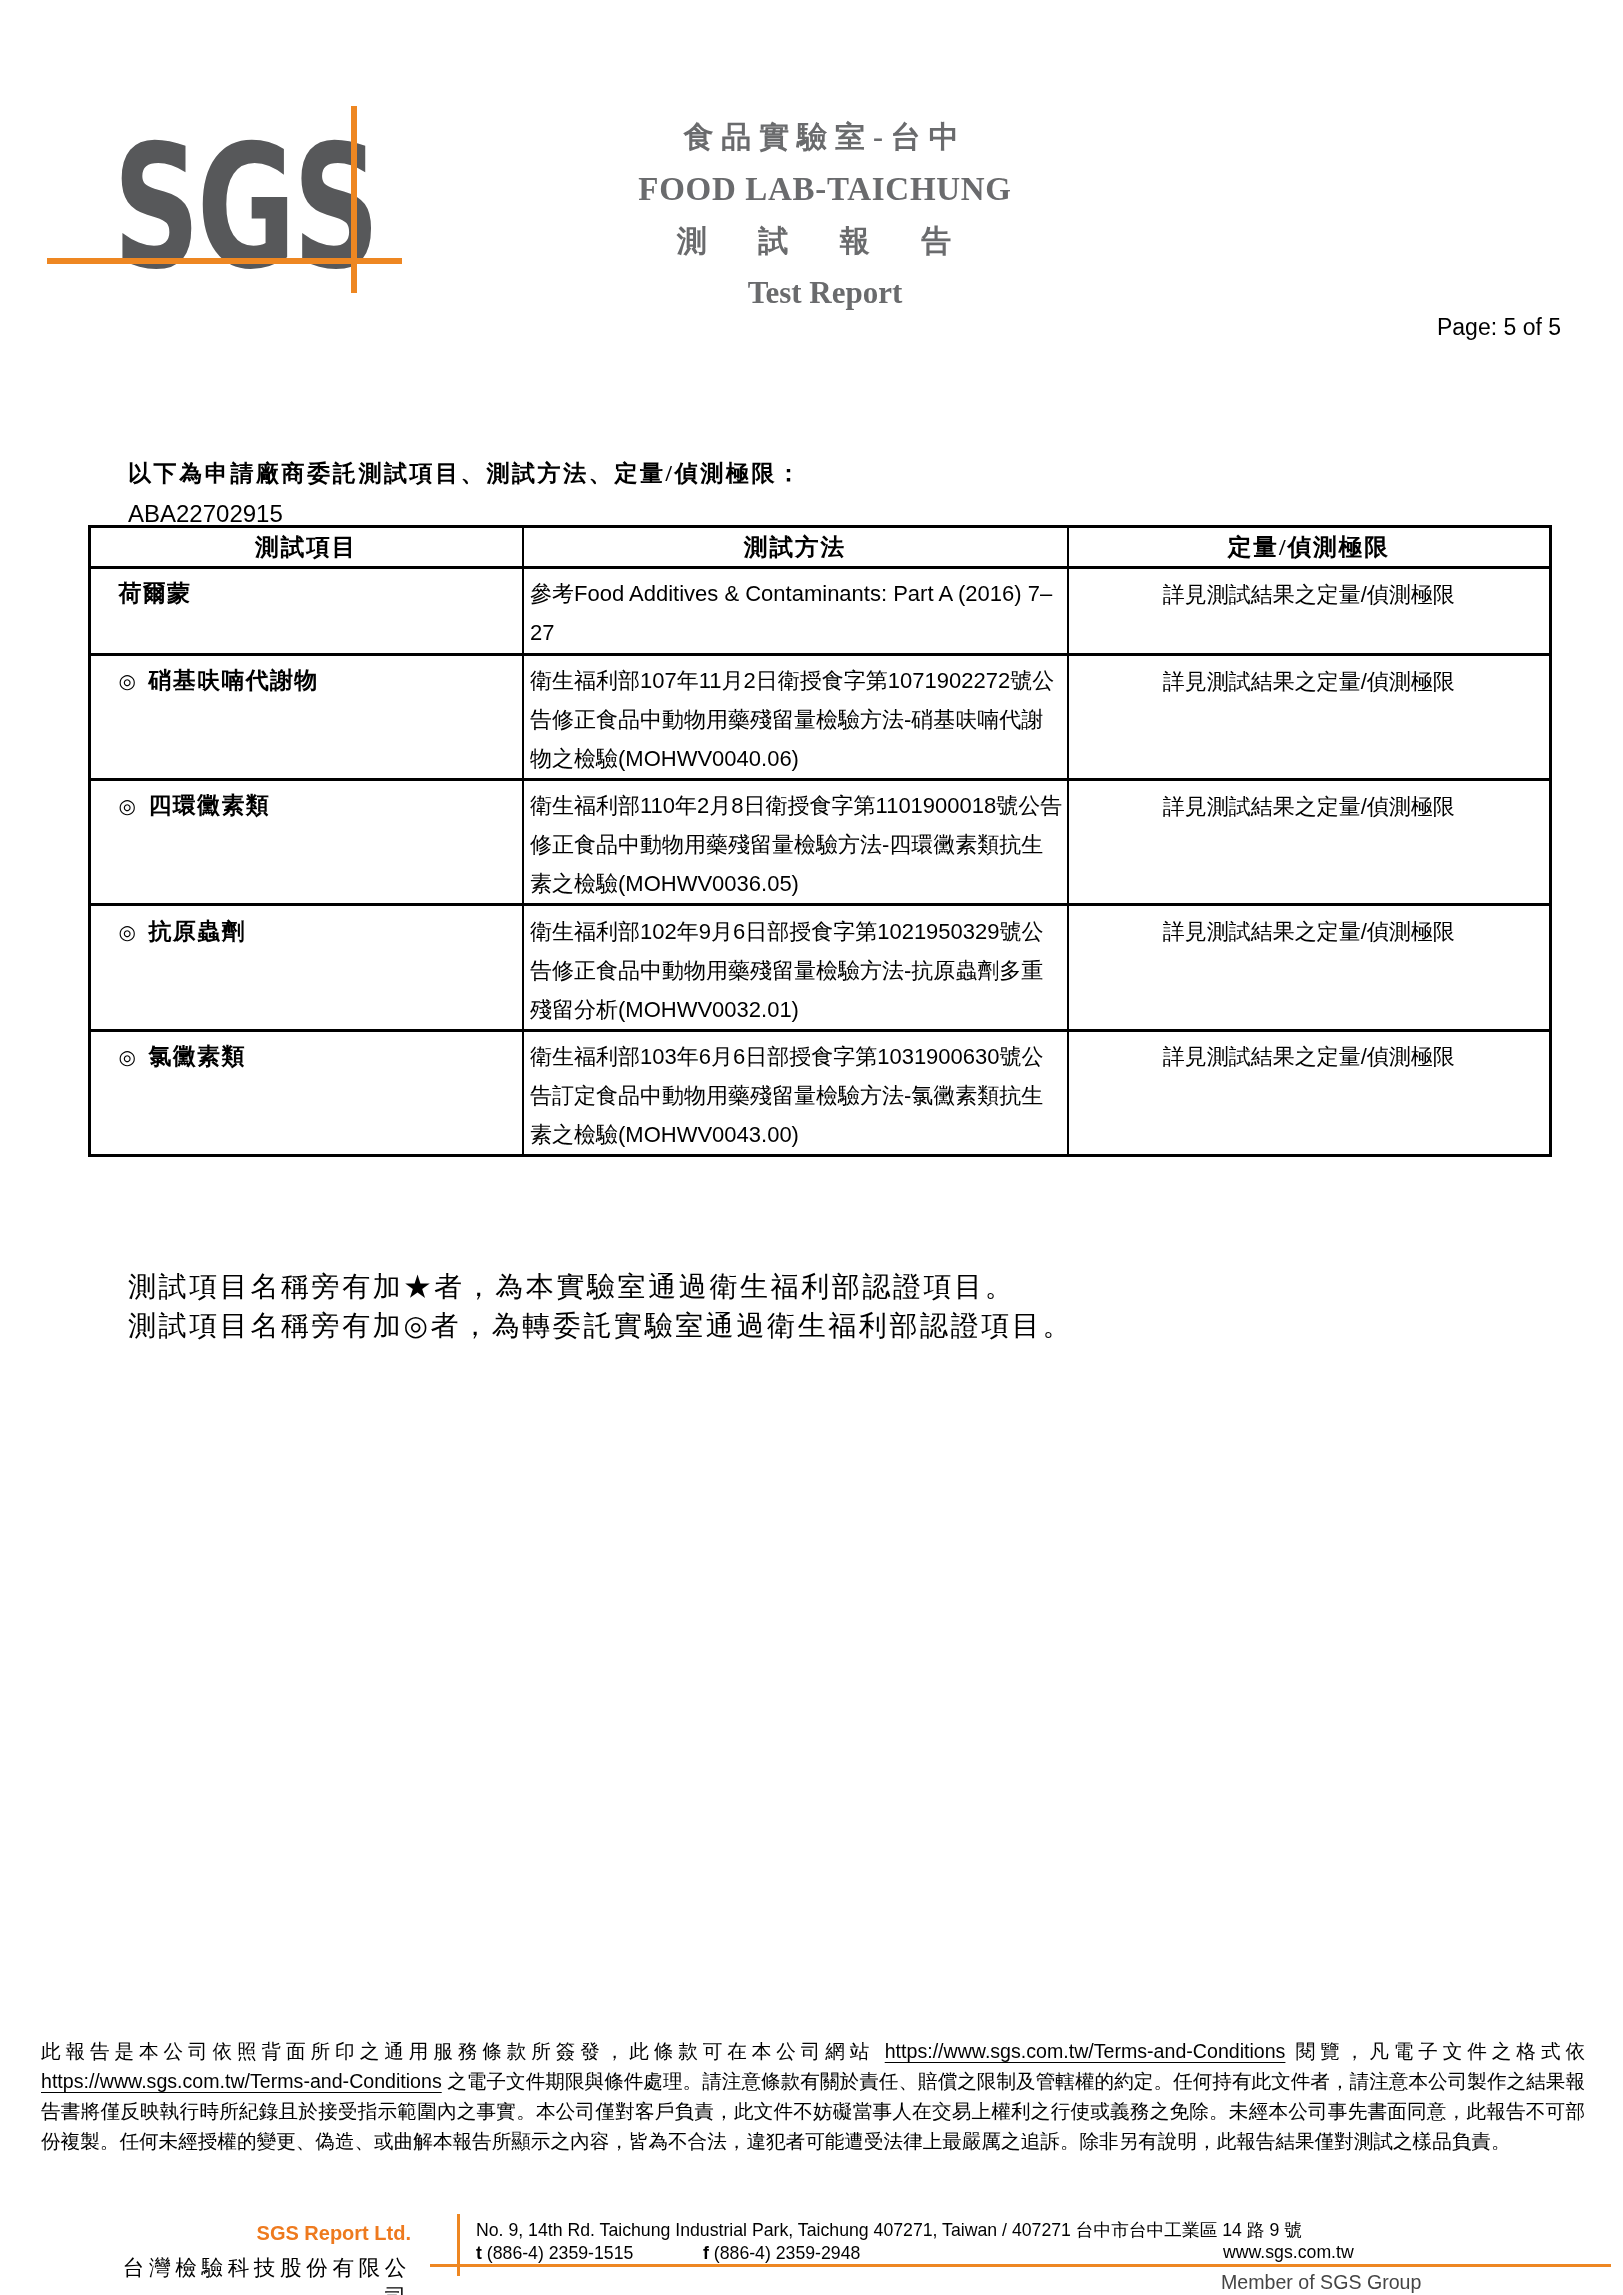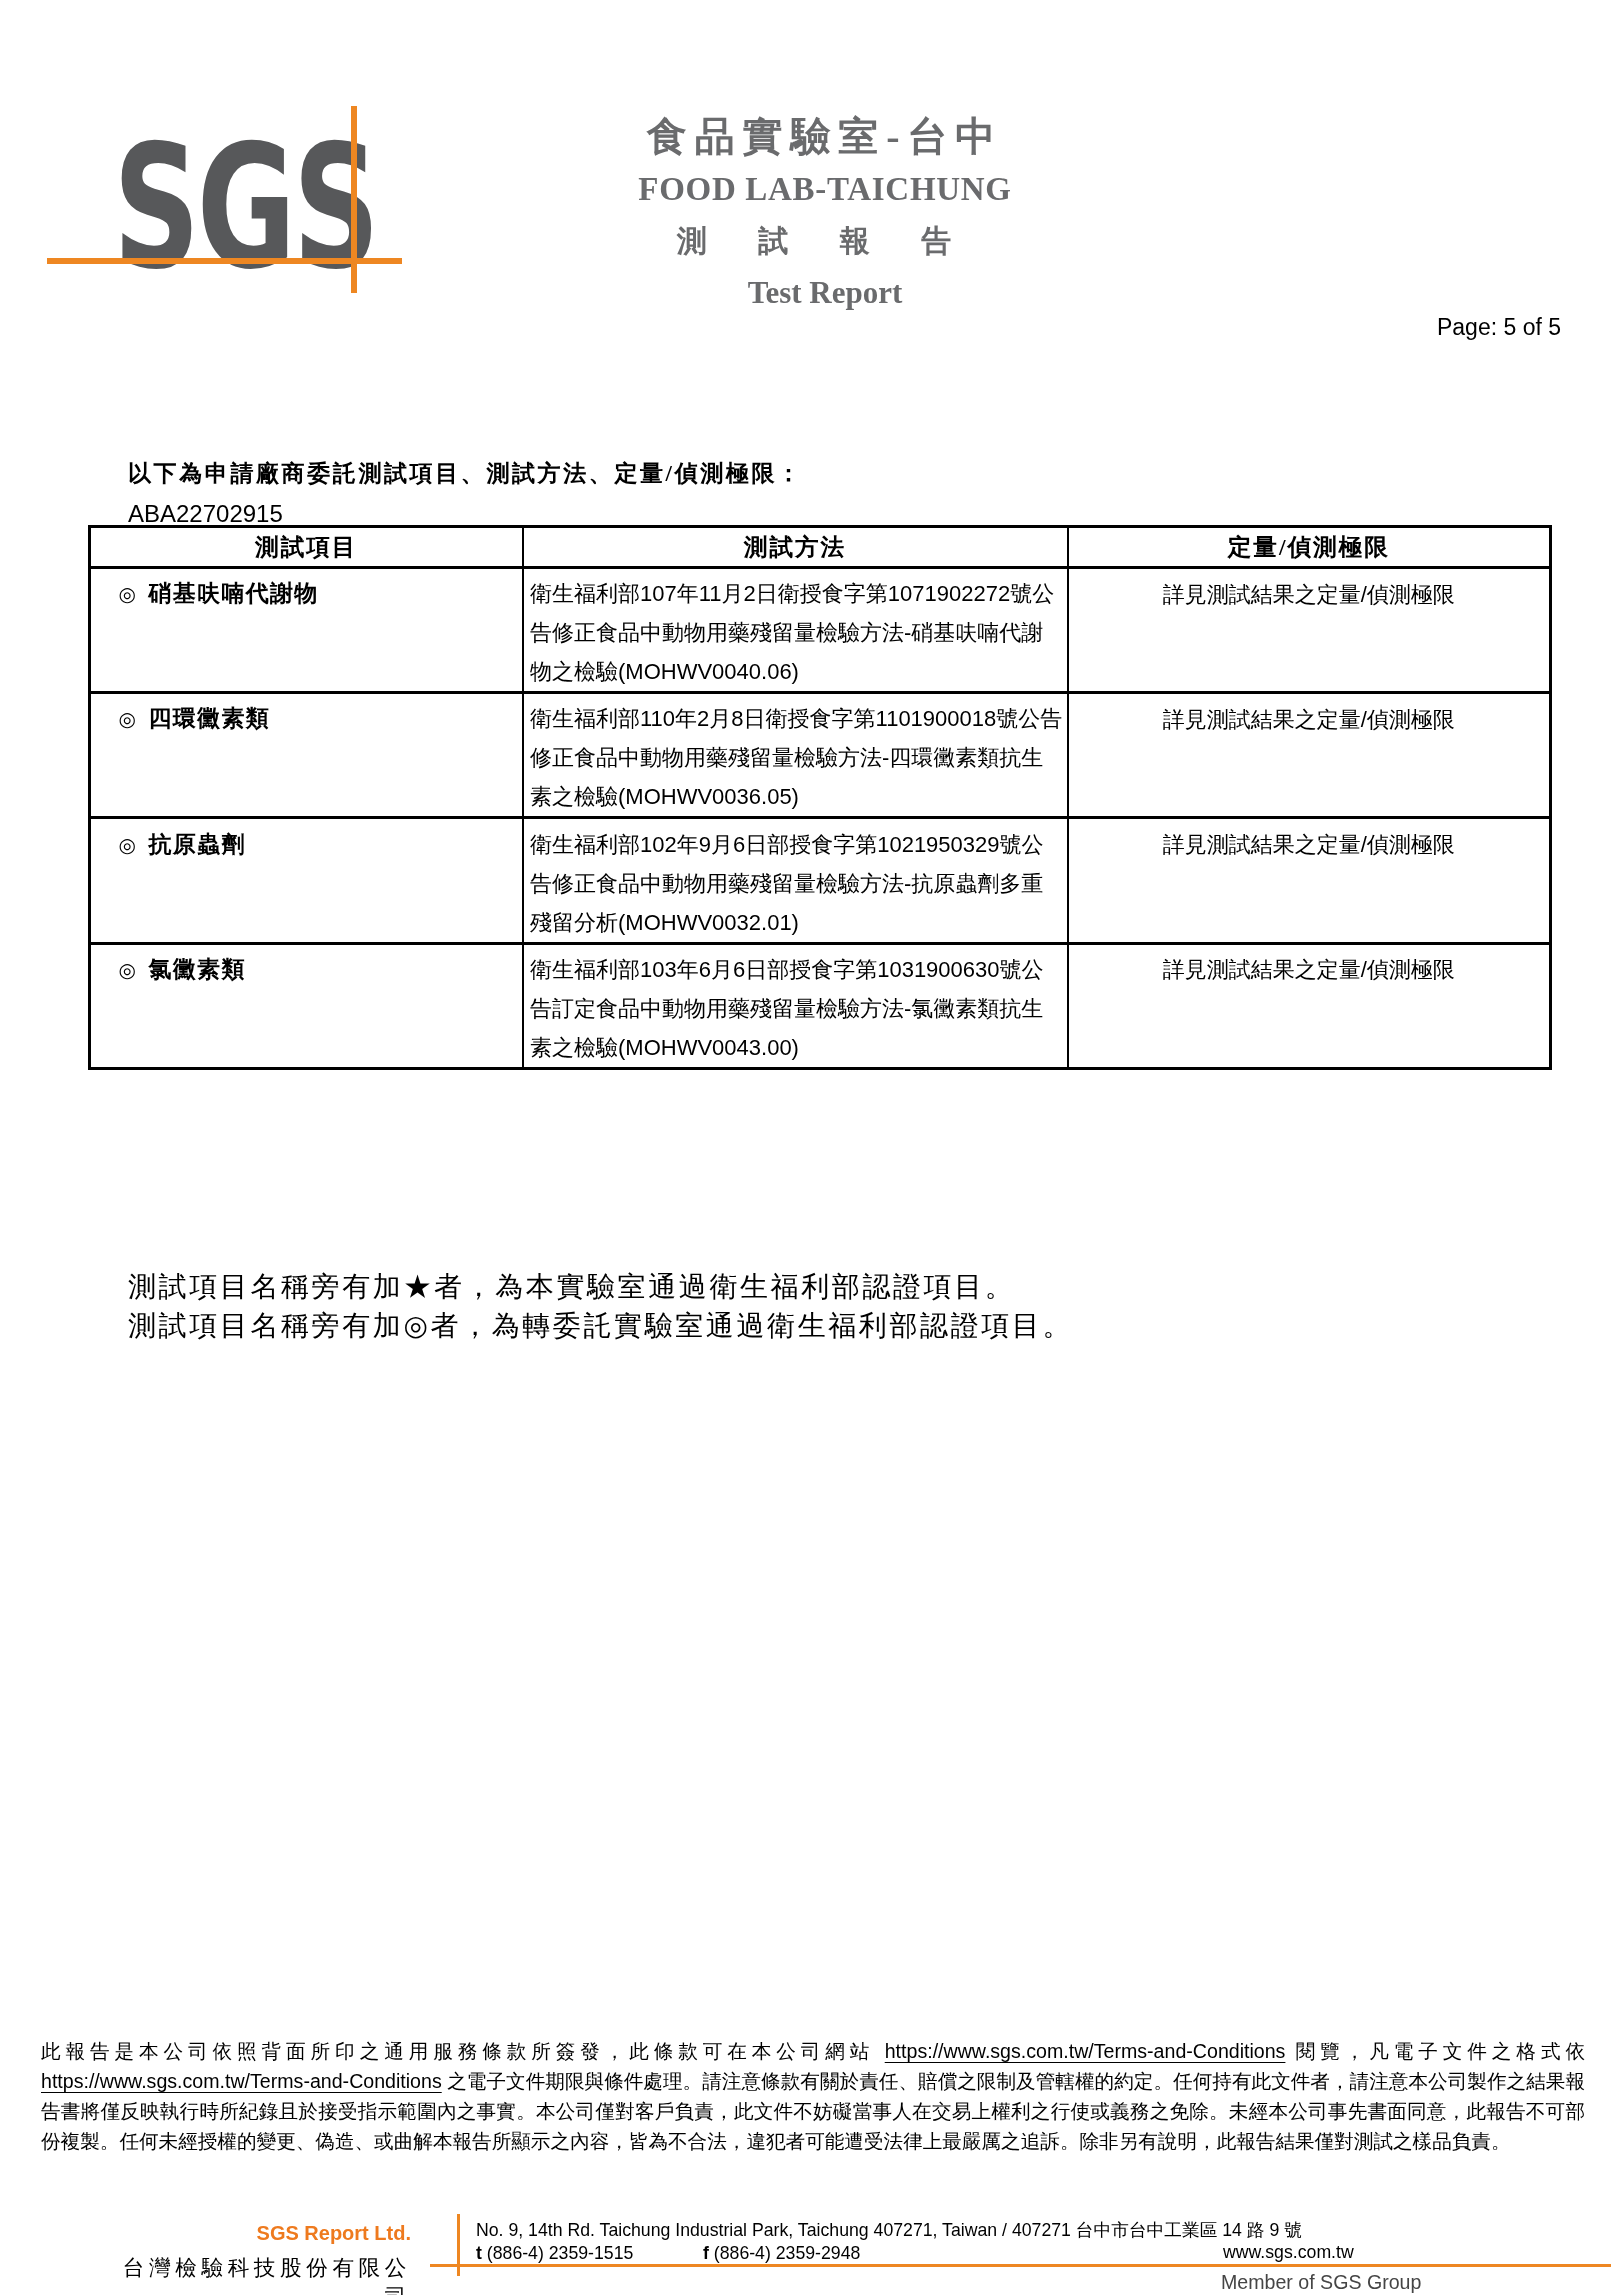--- a/index.html
+++ b/index.html
@@ -12,21 +12,21 @@
     position:absolute;left:113px;bottom:2001px;
     font-family:"DejaVu Sans",sans-serif;font-weight:bold;font-size:121px;line-height:1;
     letter-spacing:-3.3px;color:#57585A;transform:scaleY(1.42);transform-origin:left bottom;
   }
   .logo-hline{position:absolute;left:47px;top:258px;width:355px;height:5.9px;background:#EE8722;}
   .logo-vline{position:absolute;left:351px;top:106px;width:5.9px;height:187px;background:#EE8722;}
   .title-block{
     position:absolute;left:537px;top:111px;width:576px;text-align:center;
     color:#6A6B6D;font-family:"Liberation Serif","DejaVu Serif",serif;font-weight:bold;
   }
-  .t1{font-size:40px;letter-spacing:7.9px;line-height:52px;height:52px;}
+  .t1{font-size:30px;letter-spacing:7.9px;line-height:52px;height:52px;}
   .t2{font-size:33px;letter-spacing:0.7px;line-height:52px;height:52px;}
   .t3{font-size:30px;letter-spacing:22px;line-height:52px;height:52px;}
   .t4{font-size:31px;line-height:52px;height:52px;}
   .page-number{position:absolute;right:62px;top:314px;font-size:23px;}
   
   .intro{position:absolute;left:128px;top:458px;}
   .intro-zh{font-family:"Liberation Serif","DejaVu Serif",serif;font-weight:bold;font-size:23px;letter-spacing:2.6px;}
   .intro-no{font-size:24px;margin-top:10.5px;}
   
   table.test-table{
@@ -99,20 +99,25 @@
         <col style="width:433px">
         <col style="width:545px">
         <col style="width:483px">
       </colgroup>
     <tbody>
         <tr style="height:41px">
       <th class="h">測試項目</th>
       <th class="h">測試方法</th>
       <th class="h">定量/偵測極限</th>
     </tr>
+    <tr style="height:87px">
+      <td class="item"><span>荷爾蒙</span></td>
+      <td class="method">參考Food Additives &amp; Contaminants: Part A (2016) 7–27</td>
+      <td class="limit">詳見測試結果之定量/偵測極限</td>
+    </tr>
     <tr style="height:116px">
       <td class="item"><span class="sym">◎</span><span>硝基呋喃代謝物</span></td>
       <td class="method">衛生福利部107年11月2日衛授食字第1071902272號公告修正食品中動物用藥殘留量檢驗方法-硝基呋喃代謝物之檢驗(MOHWV0040.06)</td>
       <td class="limit">詳見測試結果之定量/偵測極限</td>
     </tr>
     <tr style="height:116px">
       <td class="item"><span class="sym">◎</span><span>四環黴素類</span></td>
       <td class="method">衛生福利部110年2月8日衛授食字第1101900018號公告修正食品中動物用藥殘留量檢驗方法-四環黴素類抗生素之檢驗(MOHWV0036.05)</td>
       <td class="limit">詳見測試結果之定量/偵測極限</td>
     </tr>

